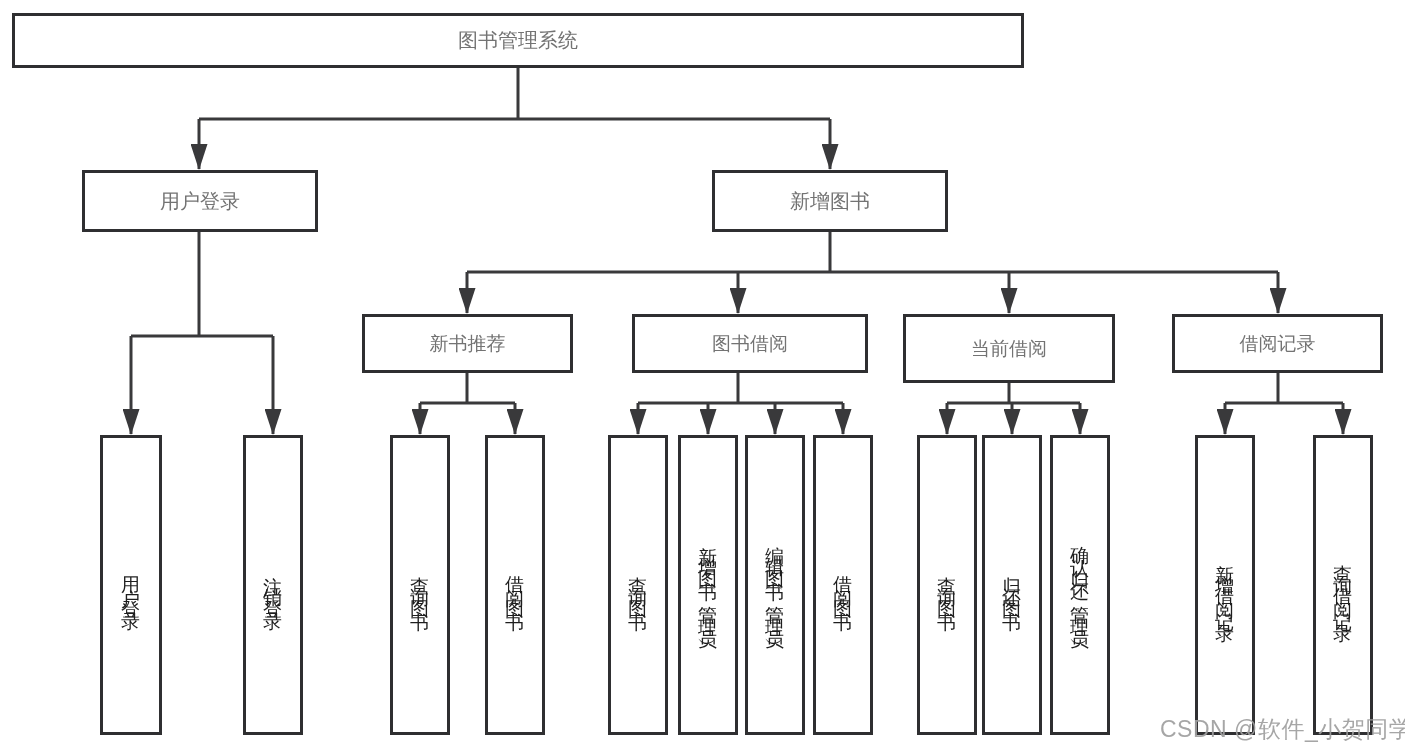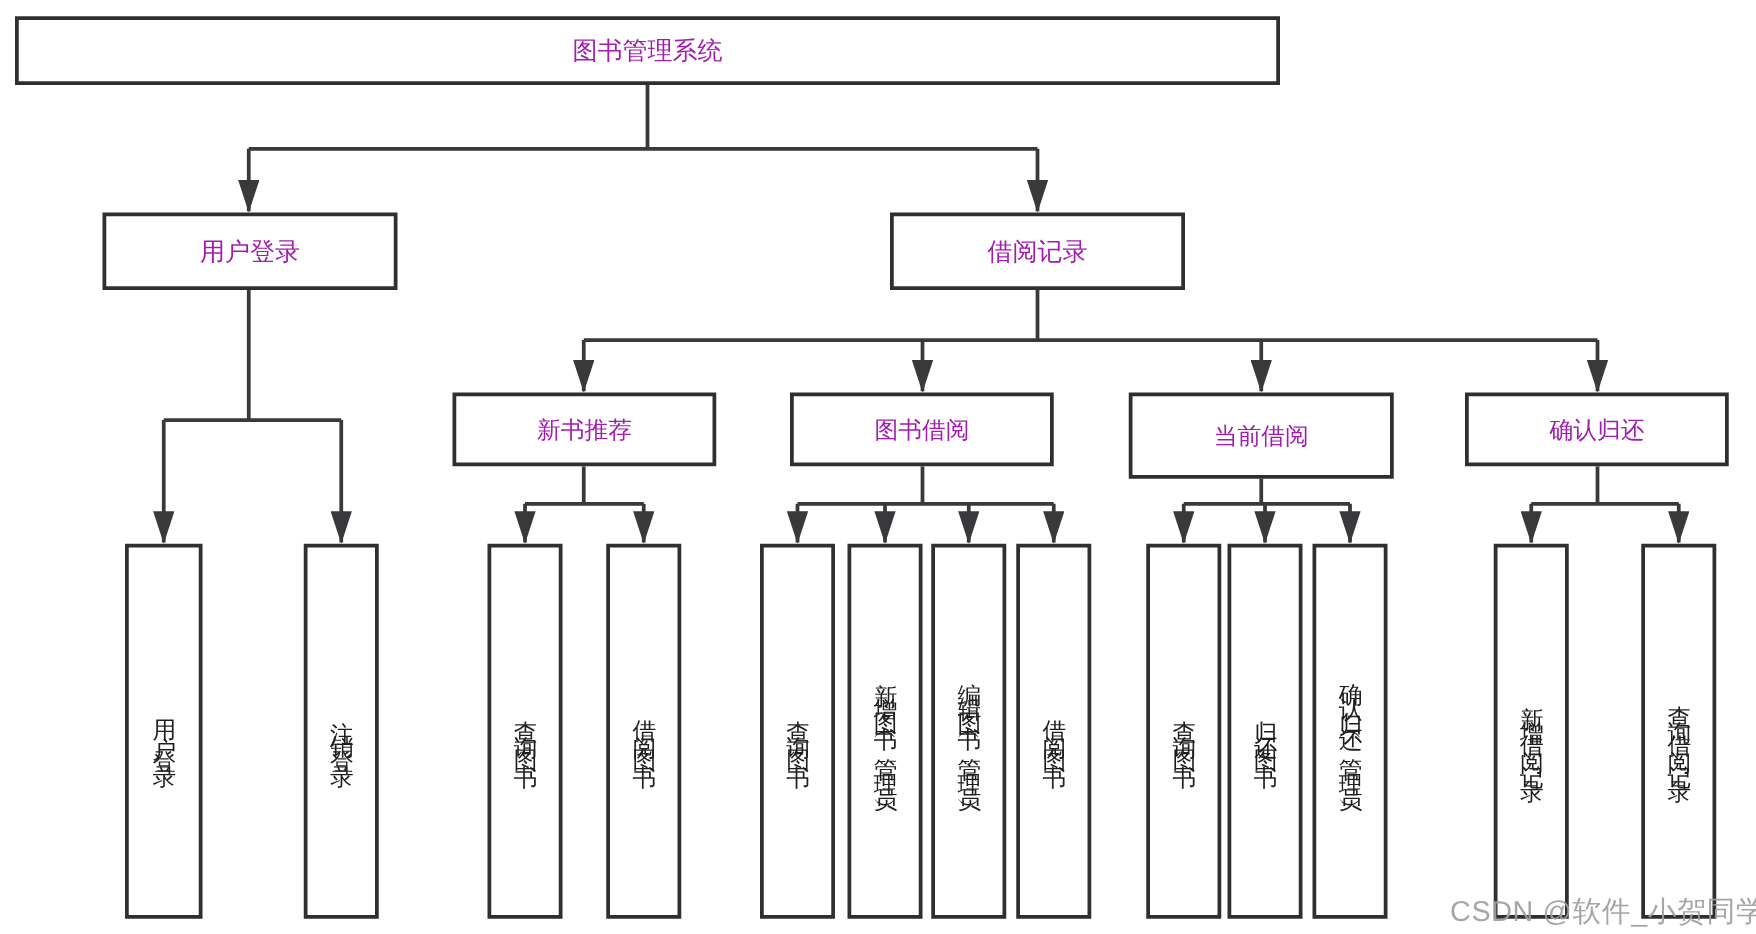--- a/index.html
+++ b/index.html
@@ -13,21 +13,21 @@
   #connectors {
     position:absolute; left:0; top:0; width:1405px; height:747px;
     z-index:1;
   }
   .hnode {
     position:absolute;
     background:#ffffff;
     border:3px solid #2f2f31;
     box-sizing:border-box;
     display:flex; align-items:center; justify-content:center;
-    font-size:20px; color:#a21caf;
+    font-size:20px; color:#737373;
     z-index:2;
     white-space:nowrap;
   }
   .vnode {
     position:absolute;
     top:435px; height:300px;
     background:#ffffff;
     border:3px solid #2f2f31;
     box-sizing:border-box;
     display:flex; align-items:center; justify-content:center;
@@ -96,26 +96,26 @@
 
       <path d="M1278,373 V403 M1225,403 H1343"></path>
       <line x1="1225" y1="403" x2="1225" y2="434" marker-end="url(#ah)"></line>
       <line x1="1343" y1="403" x2="1343" y2="434" marker-end="url(#ah)"></line>
     </g>
   </svg>
 
   <div class="hnode" style="left:12px; top:13px; width:1012px; height:55px;">图书管理系统</div>
 
   <div class="hnode" style="left:82px; top:170px; width:236px; height:62px;">用户登录</div>
-  <div class="hnode" style="left:712px; top:170px; width:236px; height:62px;">借阅记录</div>
+  <div class="hnode" style="left:712px; top:170px; width:236px; height:62px;">新增图书</div>
 
   <div class="hnode" style="left:362px; top:314px; width:211px; height:59px; font-size:19px;">新书推荐</div>
-  <div class="hnode" style="left:632px; top:314px; width:211px; height:59px; font-size:19px;">图书借阅</div>
+  <div class="hnode" style="left:632px; top:314px; width:236px; height:59px; font-size:19px;">图书借阅</div>
   <div class="hnode" style="left:903px; top:314px; width:212px; height:69px; font-size:19px;">当前借阅</div>
-  <div class="hnode" style="left:1172px; top:314px; width:211px; height:59px; font-size:19px;">确认归还</div>
+  <div class="hnode" style="left:1172px; top:314px; width:211px; height:59px; font-size:19px;">借阅记录</div>
 
   <div class="vnode" style="left:100px; width:62px;">
     <span class="vtext">用户登录</span>
   </div>
   <div class="vnode" style="left:243px; width:60px;">
     <span class="vtext">注销登录</span>
   </div>
 
   <div class="vnode" style="left:390px; width:60px;">
     <span class="vtext">查询图书</span>

